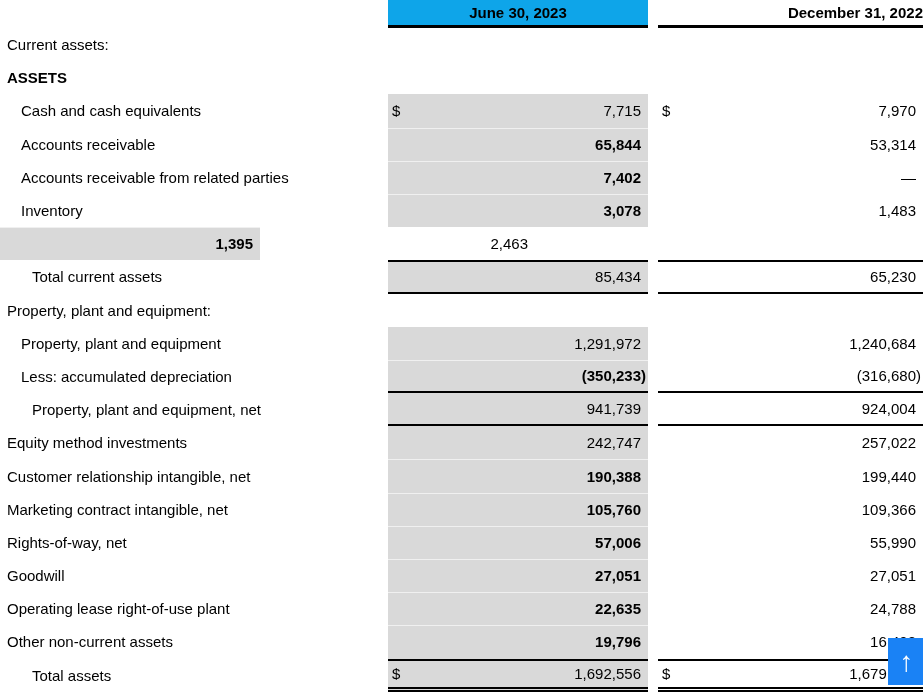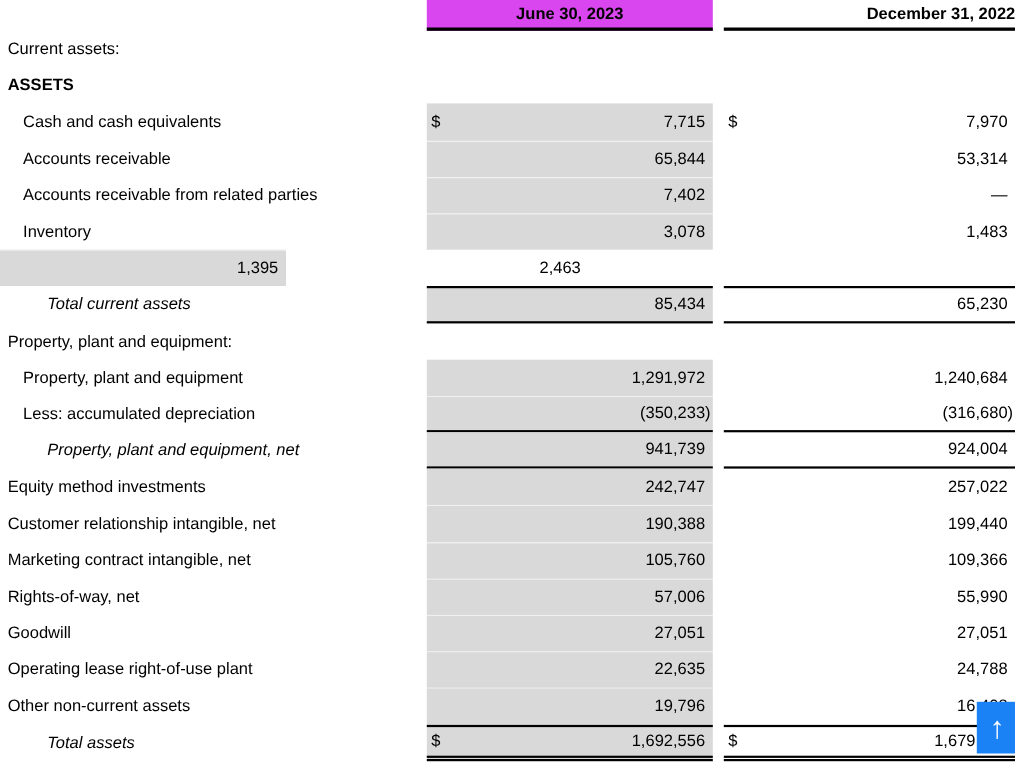--- a/index.html
+++ b/index.html
@@ -15,39 +15,39 @@
   
   .hrow{display:flex;height:28px;}
   .lspace{width:388px;}
   .gapcol{width:10px;}
   .hcell{
     display:flex;align-items:center;justify-content:center;
     font-weight:bold;font-size:15px;
     border-bottom:3px solid #000;
     height:28px;
   }
-  .hcell.jun{width:260px;background:#d946ef;}
+  .hcell.jun{width:260px;background:#0ea5e9;}
   .hcell.dec{width:265px;background:#fff;justify-content:flex-end;}
   
   .trow{display:flex;height:33.2px;}
   .lcell{
     width:388px;display:flex;align-items:center;
     padding-left:7px;white-space:nowrap;overflow:hidden;
   }
   .ind1{padding-left:21px;}
-  .ind2{padding-left:43px;font-style:italic;}
+  .ind2{padding-left:32px;}
   .bold{font-weight:bold;}
   .vcell{
     display:flex;align-items:center;justify-content:flex-end;
     padding:0 7px 0 4px;white-space:nowrap;
   }
   .vcell.jun{width:260px;}
   .vcell.dec{width:265px;}
   .gy{background:#d9d9d9;}
-  .sep{box-shadow:inset 0 1px 0 rgba(255,255,255,0.6);}
+  .sep{box-shadow:inset 0 1px 0 rgba(255,255,255,0.6);font-weight:bold;}
   .neg{padding-right:2px;}
   .bt{border-top:2px solid #000;}
   .bb{border-bottom:2px solid #000;}
   .bdbl{border-bottom:5px double #000;}
   .cur{margin-right:auto;}
   
   .scroll-top{
     position:absolute;left:888px;top:638px;
     width:47px;height:47px;
     background:#1a82f5;color:#fff;

